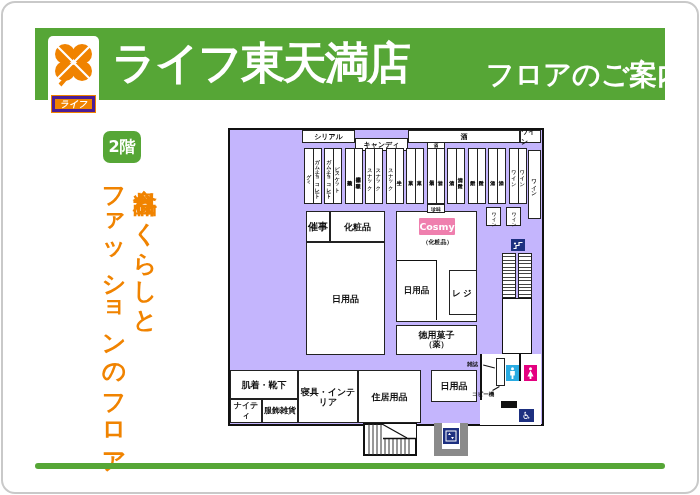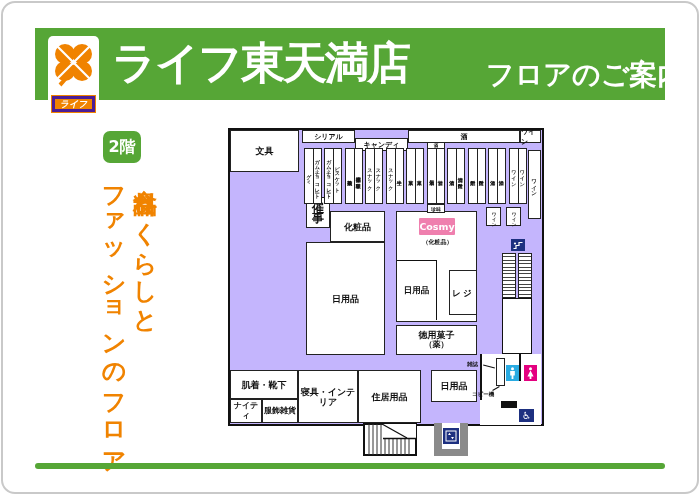--- a/index.html
+++ b/index.html
@@ -66,30 +66,29 @@
     <span>ファッションのフロア</span>
   </div>
 
   <div id="plan" class="abs">
 
     <div class="cell" style="left:72px;top:0;width:53px;height:13px">シリアル</div>
     <div class="cell" style="left:125px;top:8px;width:53px;height:13px">キャンディ</div>
     <div class="cell" style="left:178px;top:0;width:112px;height:13px">酒</div>
     <div class="cell" style="left:290px;top:0;width:21px;height:13px">ワイン</div>
 
-    <div class="room" style="left:0;top:0;width:69px;height:42px">文具</div>
 
     <div class="room" style="left:0;top:240px;width:68px;height:29px">肌着・靴下</div>
     <div class="room" style="left:0;top:269px;width:32px;height:24px;font-size:8px">ナイティ</div>
     <div class="room" style="left:32px;top:269px;width:36px;height:24px;font-size:8px">服飾雑貨</div>
     <div class="room" style="left:68px;top:240px;width:60px;height:53px">寝具・インテリア</div>
     <div class="room" style="left:128px;top:240px;width:63px;height:53px">住居用品</div>
     <div class="room" style="left:201px;top:240px;width:46px;height:32px">日用品</div>
 
-    <div class="room" style="left:76px;top:67px;width:24px;height:31px;font-size:12px">催事</div>
+    <div class="room" style="left:76px;top:81px;width:24px;height:31px;font-size:10px">催事</div>
     <div class="room" style="left:100px;top:81px;width:55px;height:31px">化粧品</div>
     <div class="room" style="left:76px;top:112px;width:79px;height:113px">日用品</div>
 
     <div class="room" style="left:166px;top:81px;width:81px;height:111px">
       <div class="abs" style="left:22px;top:6px;width:36px;height:17px;background:#ef7fae;color:#fff;font-weight:bold;
            font-size:9.5px;display:flex;align-items:center;justify-content:center;border-radius:1px">Cosmy</div>
       <div class="abs" style="left:0;top:25px;width:81px;text-align:center;font-size:6px;font-weight:bold">（化粧品）</div>
       <div class="wall" style="left:0;top:48px;width:39px;height:1.3px"></div>
       <div class="wall" style="left:39px;top:48px;width:1.3px;height:60px"></div>
       <div class="abs" style="left:0;top:48px;width:39px;height:60px;display:flex;align-items:center;justify-content:center;

